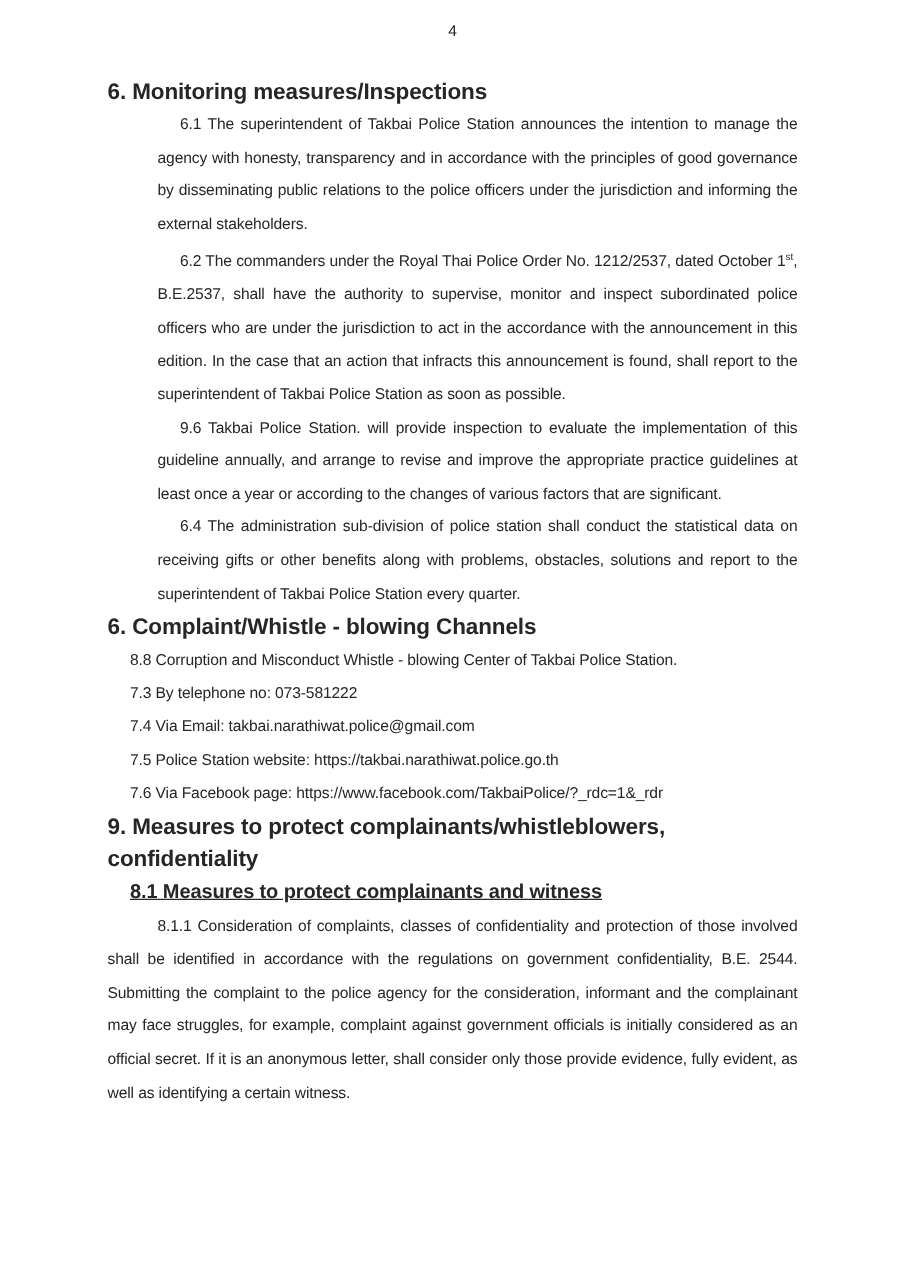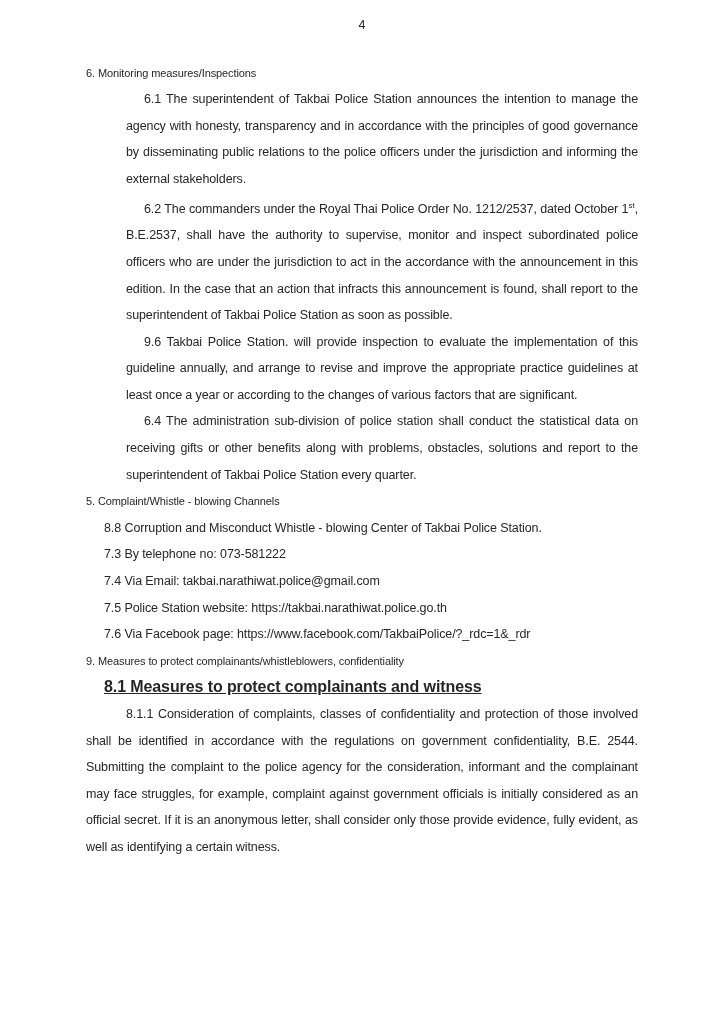--- a/index.html
+++ b/index.html
@@ -15,22 +15,22 @@
     width: 724px;
     height: 1024px;
     padding: 12px 86px 0 86px;
   }
   .page-number {
     text-align: center;
     margin-bottom: 21px;
     font-size: 12.5px;
   }
   .doc-heading {
-    font-weight: normal;
-    font-size: 11px;
+    font-weight: bold;
+    font-size: 18px;
     letter-spacing: -0.1px;
   }
   .doc-subheading {
     font-weight: bold;
     font-size: 16px;
     padding-left: 18px;
     text-decoration: underline;
   }
   .para {
     text-align: justify;
@@ -62,21 +62,21 @@
 <div class="page">
 
   <div class="page-number">4</div>
 
   <div class="doc-heading">6. Monitoring measures/Inspections</div>
   <div class="para">6.1 The superintendent of Takbai Police Station announces the intention to manage the agency with honesty, transparency and in accordance with the principles of good governance by disseminating public relations to the police officers under the jurisdiction and informing the external stakeholders.</div>
   <div class="para"><span>6.2 The commanders under the Royal Thai Police Order No. 1212/2537, dated October 1</span><span class="sup">st</span><span>, B.E.2537, shall have the authority to supervise, monitor and inspect subordinated police officers who are under the jurisdiction to act in the accordance with the announcement in this edition. In the case that an action that infracts this announcement is found, shall report to the superintendent of Takbai Police Station as soon as possible.</span></div>
   <div class="para">9.6 Takbai Police Station. will provide inspection to evaluate the implementation of this guideline annually, and arrange to revise and improve the appropriate practice guidelines at least once a year or according to the changes of various factors that are significant.</div>
   <div class="para">6.4 The administration sub-division of police station shall conduct the statistical data on receiving gifts or other benefits along with problems, obstacles, solutions and report to the superintendent of Takbai Police Station every quarter.</div>
 
-  <div class="doc-heading">5. Complaint/Whistle - blowing Channels</div>
+  <div class="doc-heading">6. Complaint/Whistle - blowing Channels</div>
   <div class="list-item">8.8 Corruption and Misconduct Whistle - blowing Center of Takbai Police Station.</div>
   <div class="list-item">7.3 By telephone no: 073-581222</div>
   <div class="list-item">7.4 Via Email: takbai.narathiwat.police@gmail.com</div>
   <div class="list-item">7.5 Police Station website: https://takbai.narathiwat.police.go.th</div>
   <div class="list-item">7.6 Via Facebook page: https://www.facebook.com/TakbaiPolice/?_rdc=1&amp;_rdr</div>
 
   <div class="doc-heading">9. Measures to protect complainants/whistleblowers, confidentiality</div>
   <div class="doc-subheading">8.1 Measures to protect complainants and witness</div>
   <div class="para-deep">8.1.1 Consideration of complaints, classes of confidentiality and protection of those involved shall be identified in accordance with the regulations on government confidentiality, B.E. 2544. Submitting the complaint to the police agency for the consideration, informant and the complainant may face struggles, for example, complaint against government officials is initially considered as an official secret. If it is an anonymous letter, shall consider only those provide evidence, fully evident, as well as identifying a certain witness.</div>
 

